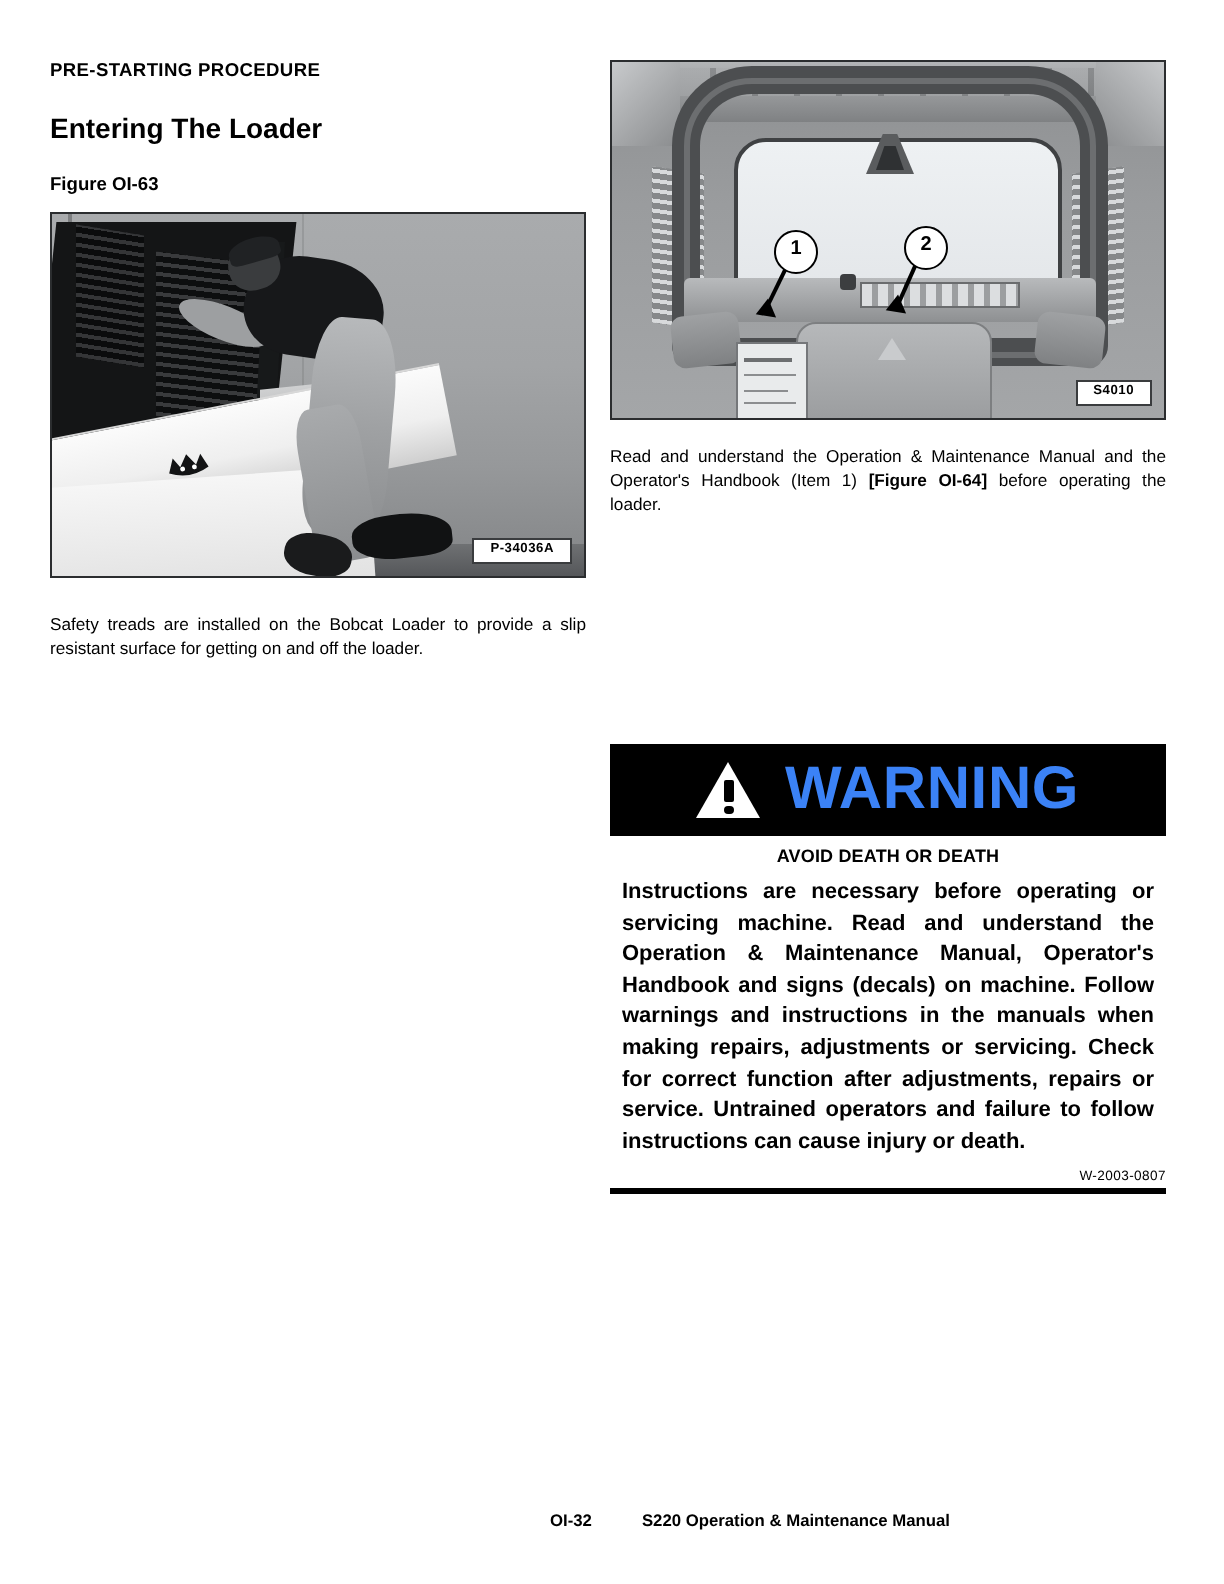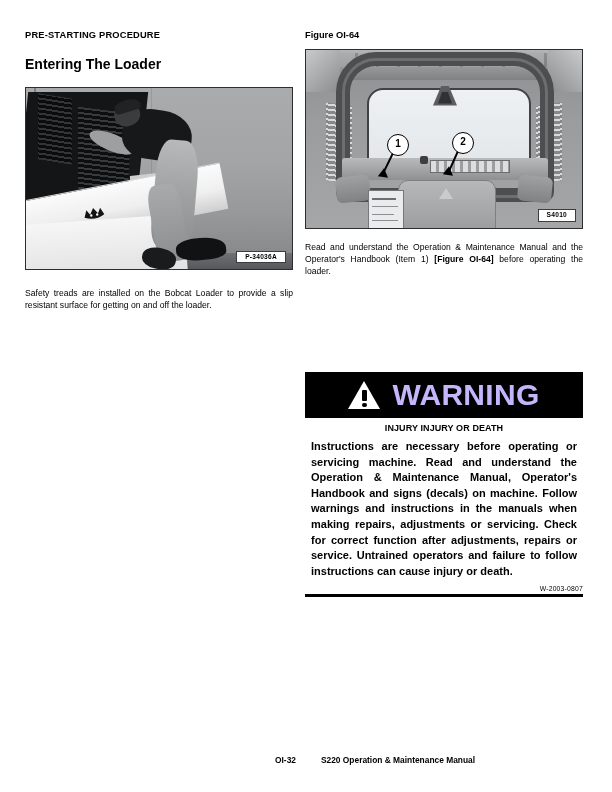--- a/index.html
+++ b/index.html
@@ -497,21 +497,21 @@
   .warn-bang-dot {
     position: absolute;
     left: -2.2px;
     top: 22px;
     width: 4.4px;
     height: 4.4px;
     background: #000000;
     border-radius: 50%;
   }
   .warn-word {
-    color: #c4b5fd;
+    color: #3b82f6;
     font-size: 30px;
     font-weight: bold;
     letter-spacing: 0.01em;
     line-height: 1;
   }
   .warn-sub {
     text-align: center;
     font-size: 9px;
     font-weight: bold;
     margin: 5px 0 2px 0;
@@ -557,20 +557,21 @@
 <body>
 
 <div class="page">
 
   <div class="col-left">
 
     <h1 class="head-main">PRE-STARTING PROCEDURE</h1>
 
     <h2 class="head-sub">Entering The Loader</h2>
 
+    <h3 class="head-fig">Figure OI-63</h3>
 
     <div class="figure-left">
       <div class="fl-wall"></div>
       <div class="fl-wall-seam"></div>
       <div class="fl-wall-seam2"></div>
       <div class="fl-floor"></div>
 
       <div class="fl-cab"></div>
       <div class="fl-mesh2"></div>
       <div class="fl-mesh"></div>
@@ -606,21 +607,20 @@
 
     <p class="body">
       <span>Safety treads are installed on the Bobcat Loader to provide a slip resistant surface for getting on and off the loader.</span>
     </p>
 
   </div>
 
   <div class="col-right">
 
 
-    <h3 class="head-fig">Figure OI-64</h3>
 
     <div class="figure-right">
       <div class="fr-bg"></div>
       <div class="fr-ceiling"></div>
       <div class="fr-ceil-slots"></div>
       <div class="fr-corner-l"></div>
       <div class="fr-corner-r"></div>
 
       <div class="fr-mesh-l"></div>
       <div class="fr-mesh-r"></div>
@@ -670,21 +670,21 @@
 
   <div class="warn-wrap">
     <div class="warn-banner">
       <div class="warn-tri">
         <div class="warn-bang"></div>
         <div class="warn-bang-dot"></div>
       </div>
       <div class="warn-word">WARNING</div>
     </div>
 
-    <div class="warn-sub">INJURY INJURY OR DEATH</div>
+    <div class="warn-sub">AVOID DEATH OR DEATH</div>
 
     <p class="warn-body">Instructions are necessary before operating or servicing machine. Read and understand the Operation &amp; Maintenance Manual, Operator's Handbook and signs (decals) on machine. Follow warnings and instructions in the manuals when making repairs, adjustments or servicing. Check for correct function after adjustments, repairs or service. Untrained operators and failure to follow instructions can cause injury or death.</p>
 
     <div class="warn-code">W-2003-0807</div>
 
     <div class="warn-rule"></div>
   </div>
 
   <div class="footer-left">OI-32</div>
   <div class="footer-right">S220 Operation &amp; Maintenance Manual</div>

